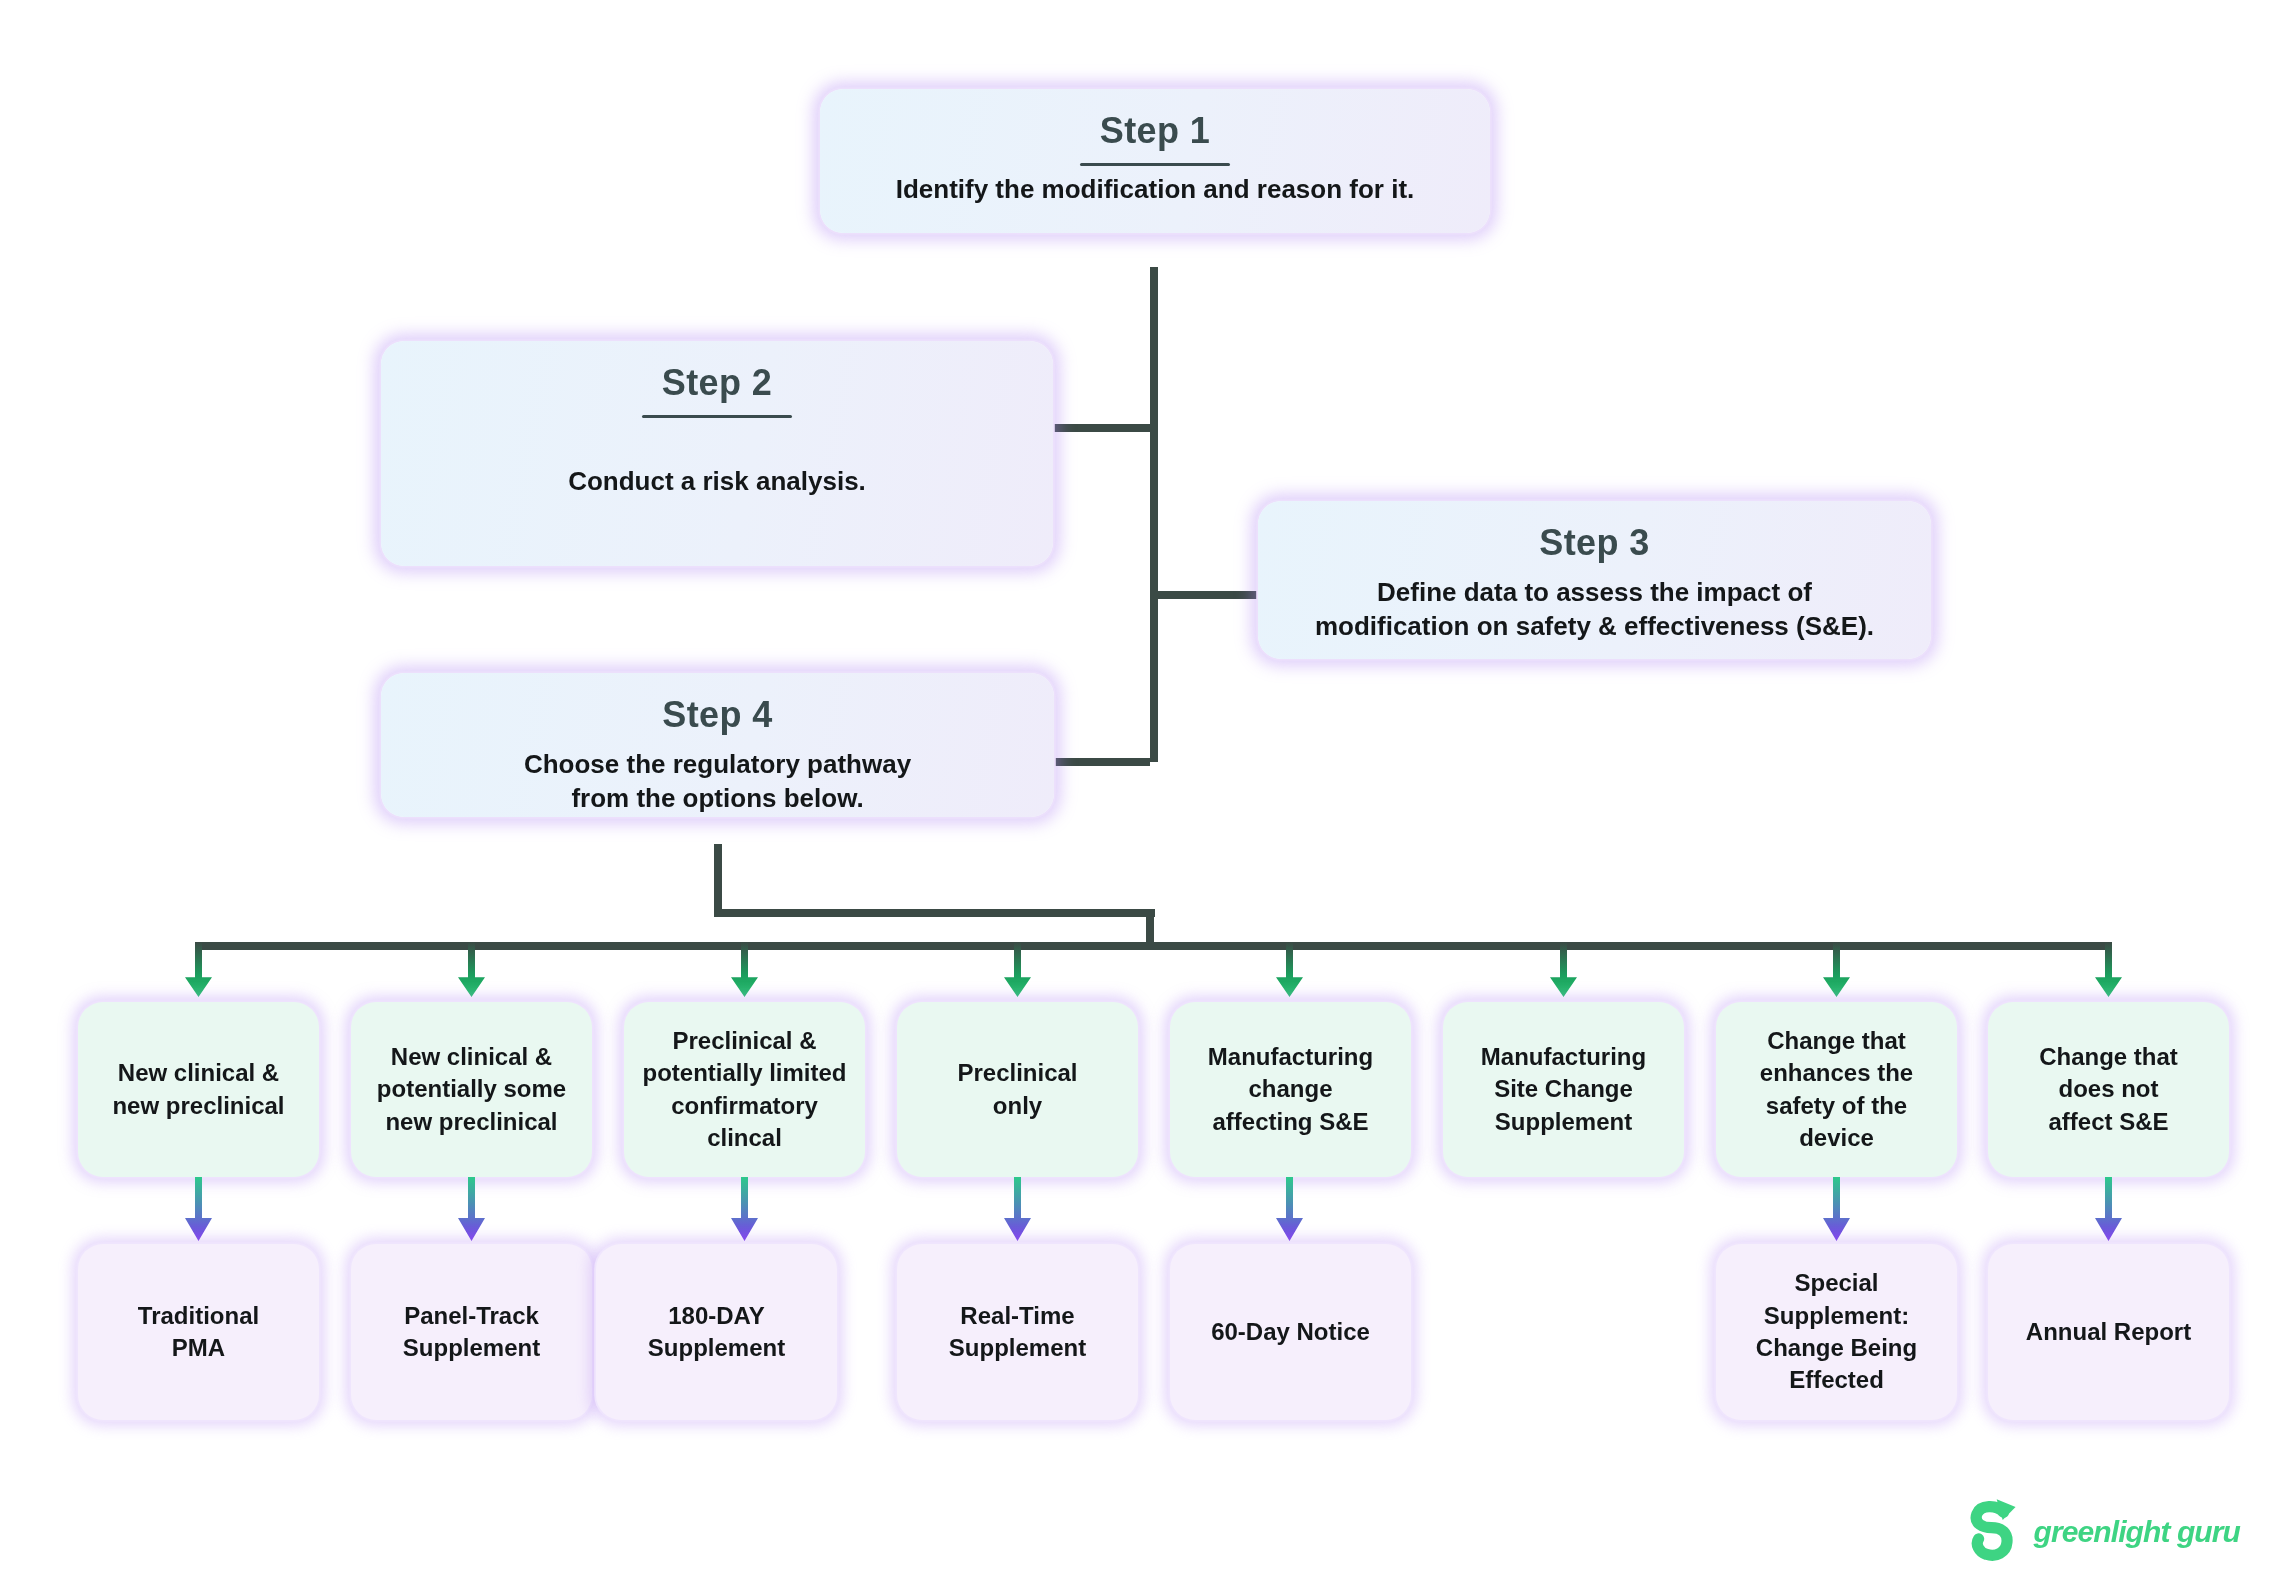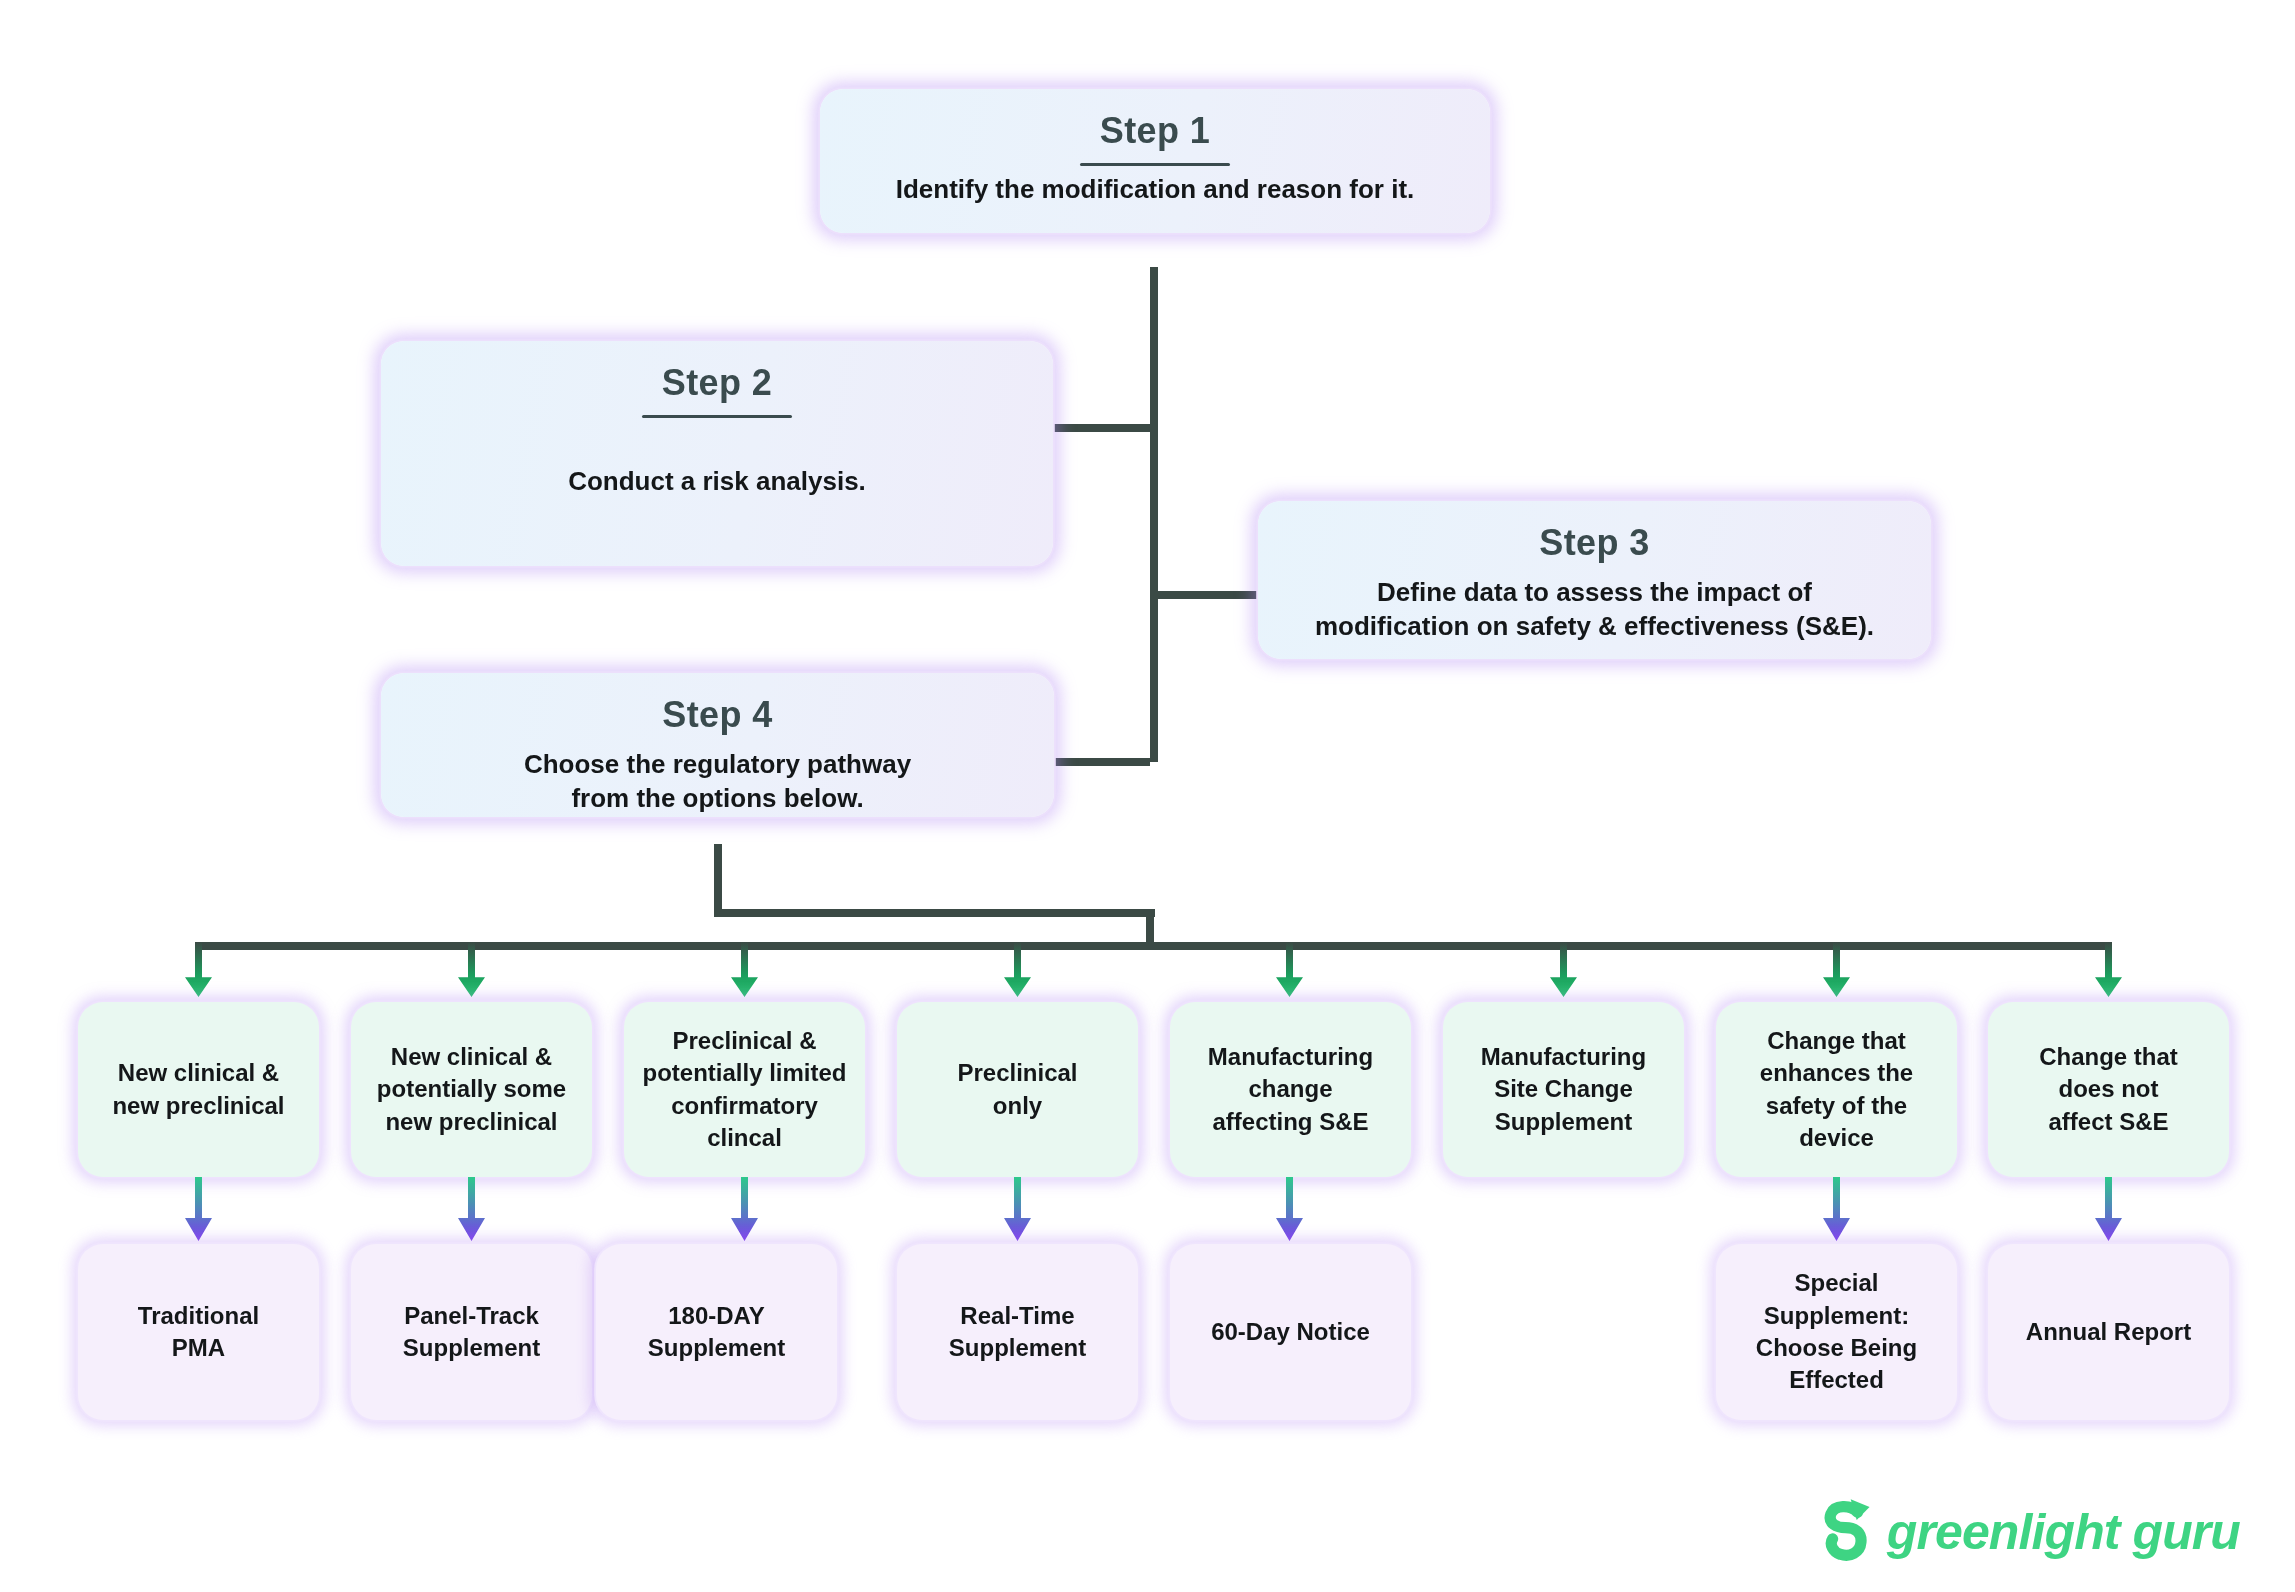--- a/index.html
+++ b/index.html
@@ -69,21 +69,21 @@
     top:1177px;height:64px;
     background:linear-gradient(to bottom,#2dc98b 0%,#5b74c9 62%,var(--arrow-purple) 100%);
   }
 
   
   .logo{
     position:absolute;right:55px;bottom:27px;
     display:flex;align-items:center;gap:14.3px;
   }
   .logo-text{
-    font-size:50px;font-weight:800;font-style:italic;
+    font-size:30px;font-weight:800;font-style:italic;
     color:var(--logo-green);letter-spacing:-0.9px;
   }
 </style>
 </head>
 <body>
 
 <div class="canvas">
 
   <div class="edge" style="left:1150px;top:267px;width:8px;height:495px"></div>
   <div class="edge" style="left:1053px;top:424px;width:97px;height:8px"></div>
@@ -164,21 +164,21 @@
 Supplement</div>
 
   <div class="arrow to-option" style="left:1823px"></div>
   <div class="option-box" style="left:1716px">Change that
 enhances the
 safety of the
 device</div>
   <div class="arrow to-result" style="left:1823px"></div>
   <div class="result-box" style="left:1716px">Special
 Supplement:
-Choose Being
+Change Being
 Effected</div>
 
   <div class="arrow to-option" style="left:2095px"></div>
   <div class="option-box" style="left:1988px">Change that
 does not
 affect S&amp;E</div>
   <div class="arrow to-result" style="left:2095px"></div>
   <div class="result-box" style="left:1988px">Annual Report</div>
 
   <div class="logo">

